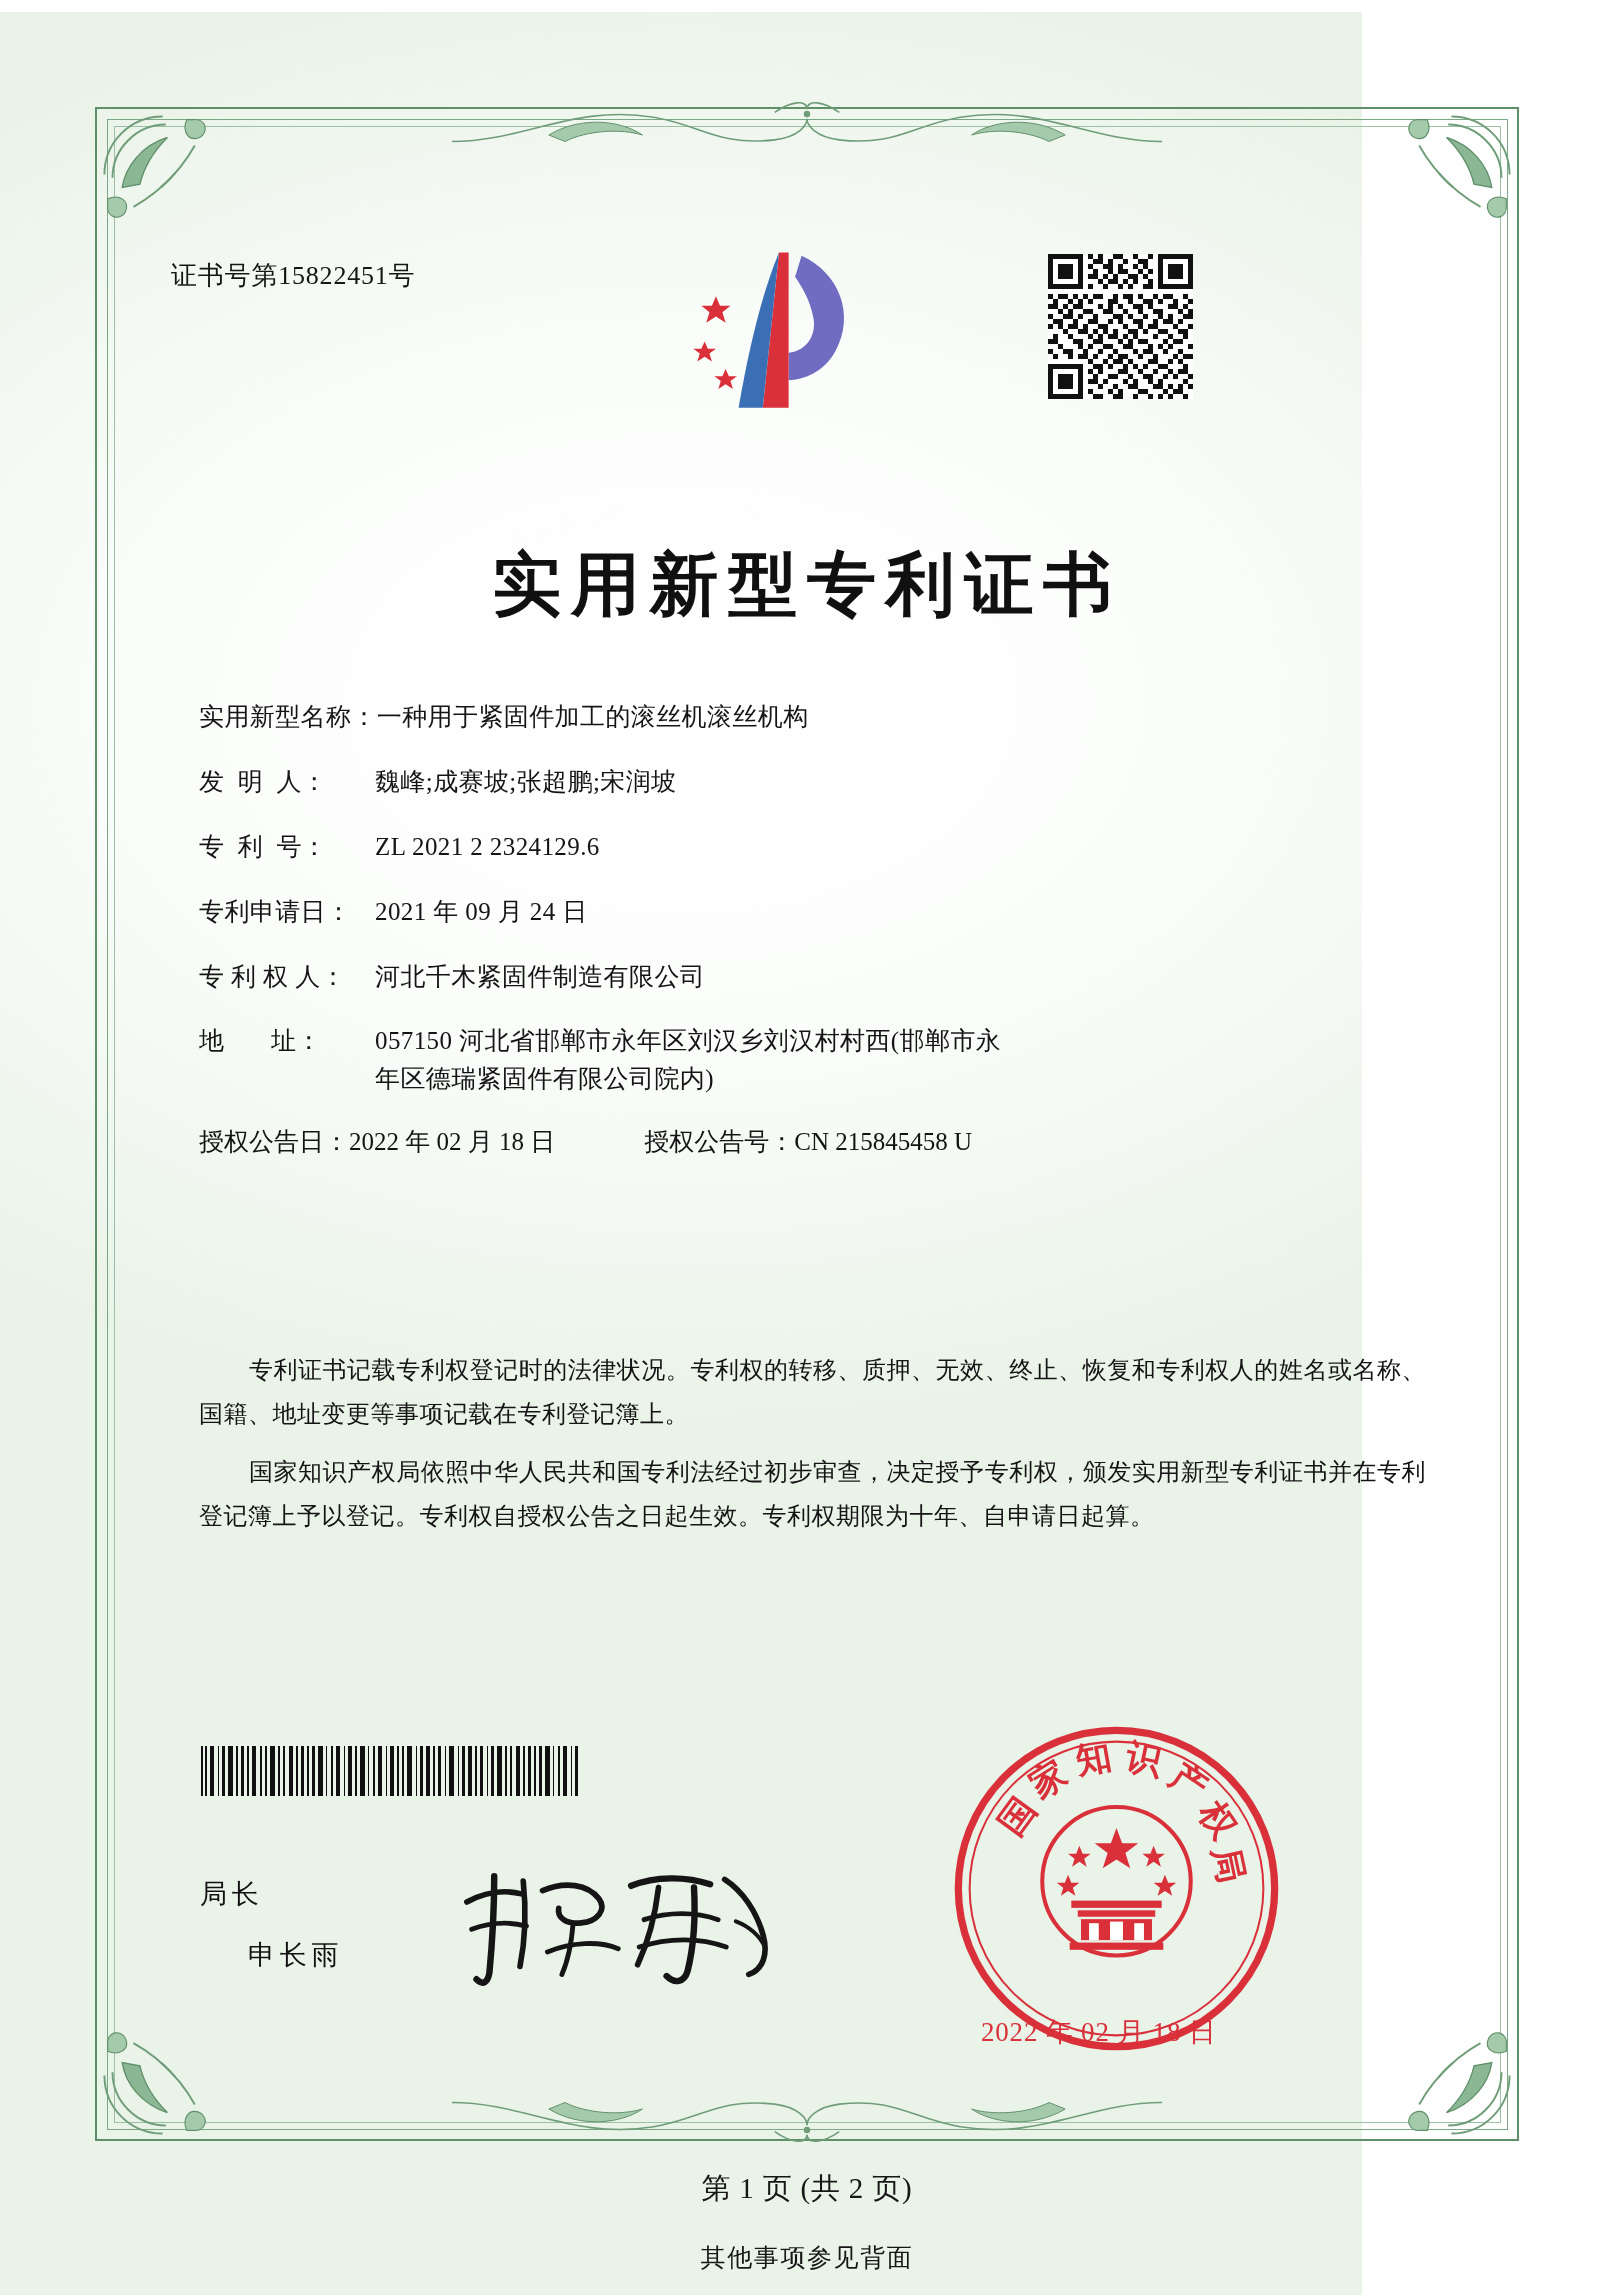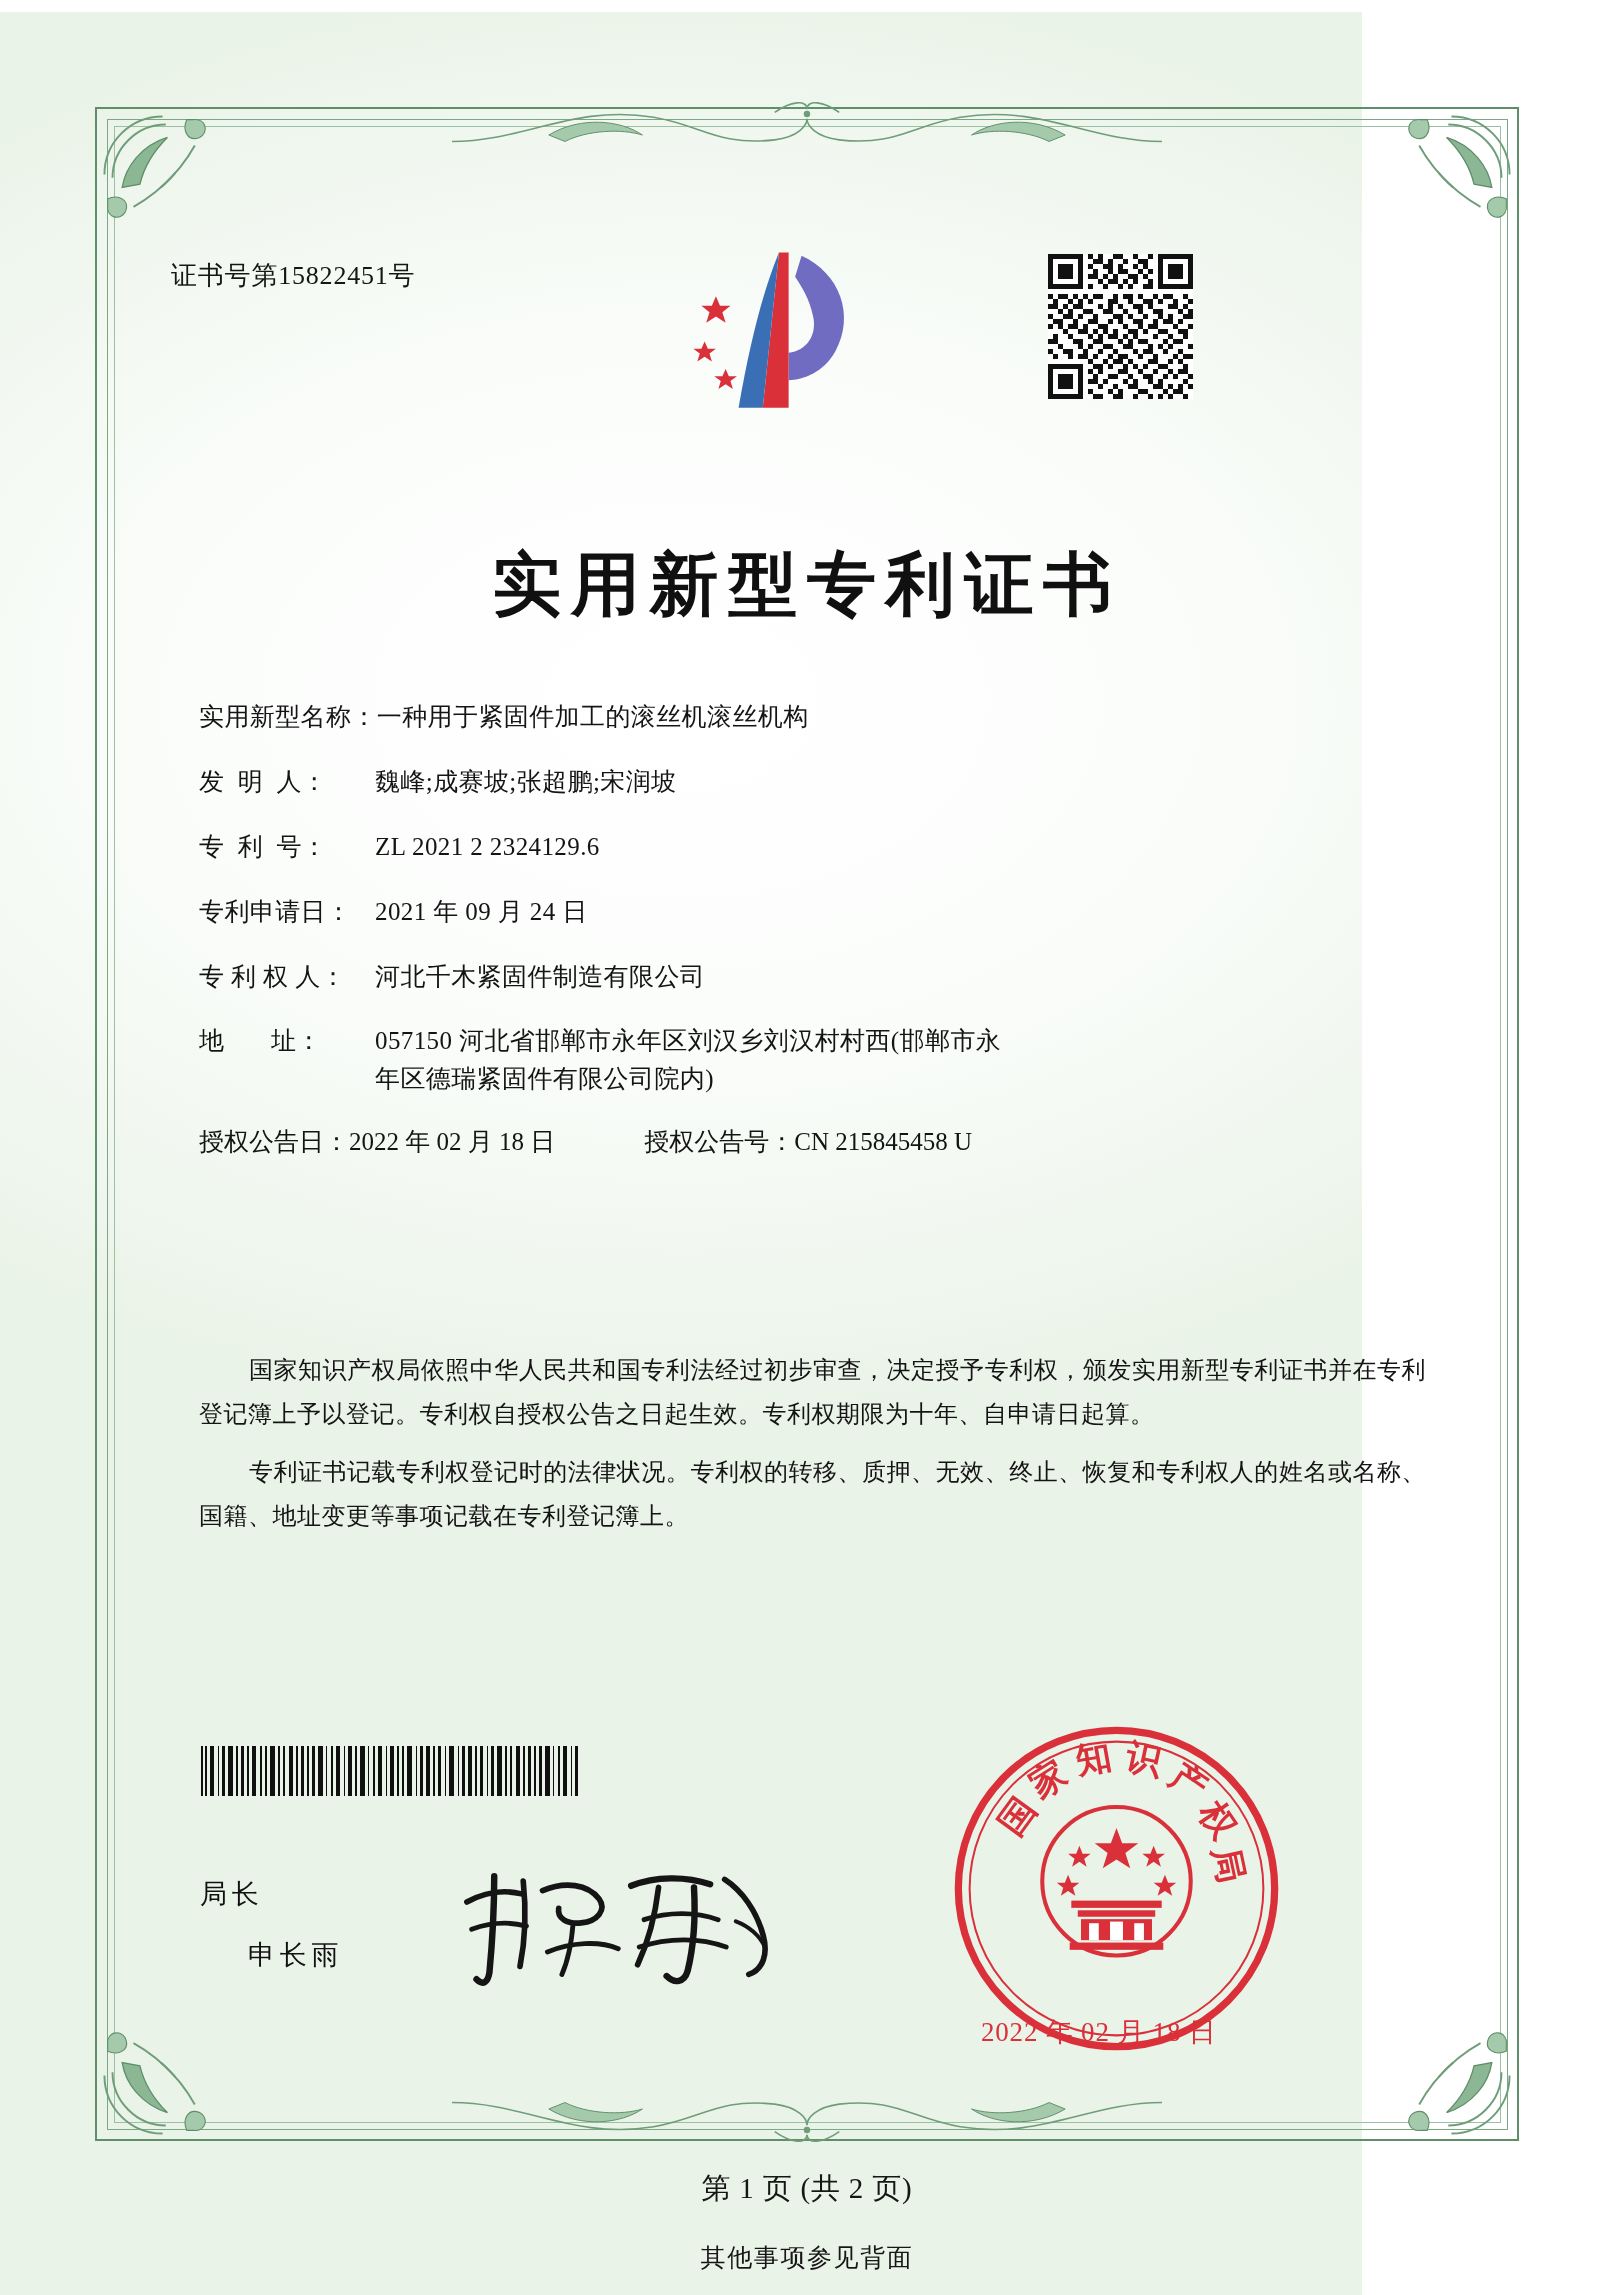--- a/index.html
+++ b/index.html
@@ -612,22 +612,22 @@
       <span>授权公告日：</span>
       <span>2022 年 02 月 18 日</span>
       <span class="gap"></span>
       <span>授权公告号：</span>
       <span>CN 215845458 U</span>
     </div>
 
   </div>
 
   <div class="paragraphs">
+    <p>专利证书记载专利权登记时的法律状况。专利权的转移、质押、无效、终止、恢复和专利权人的姓名或名称、国籍、地址变更等事项记载在专利登记簿上。</p>
     <p>国家知识产权局依照中华人民共和国专利法经过初步审查，决定授予专利权，颁发实用新型专利证书并在专利登记簿上予以登记。专利权自授权公告之日起生效。专利权期限为十年、自申请日起算。</p>
-    <p>专利证书记载专利权登记时的法律状况。专利权的转移、质押、无效、终止、恢复和专利权人的姓名或名称、国籍、地址变更等事项记载在专利登记簿上。</p>
   </div>
 
   <div class="barcode">
     <svg viewBox="0 0 510 62" preserveAspectRatio="none" shape-rendering="crispEdges">
       <rect width="510" height="62" fill="#ffffff" opacity="0"></rect>
       <g fill="#101010">
         <rect x="2" y="0" width="3" height="62"></rect>
           <rect x="8" y="0" width="2" height="62"></rect>
         <rect x="14" y="0" width="5" height="62"></rect>
           <rect x="23" y="0" width="2" height="62"></rect>

